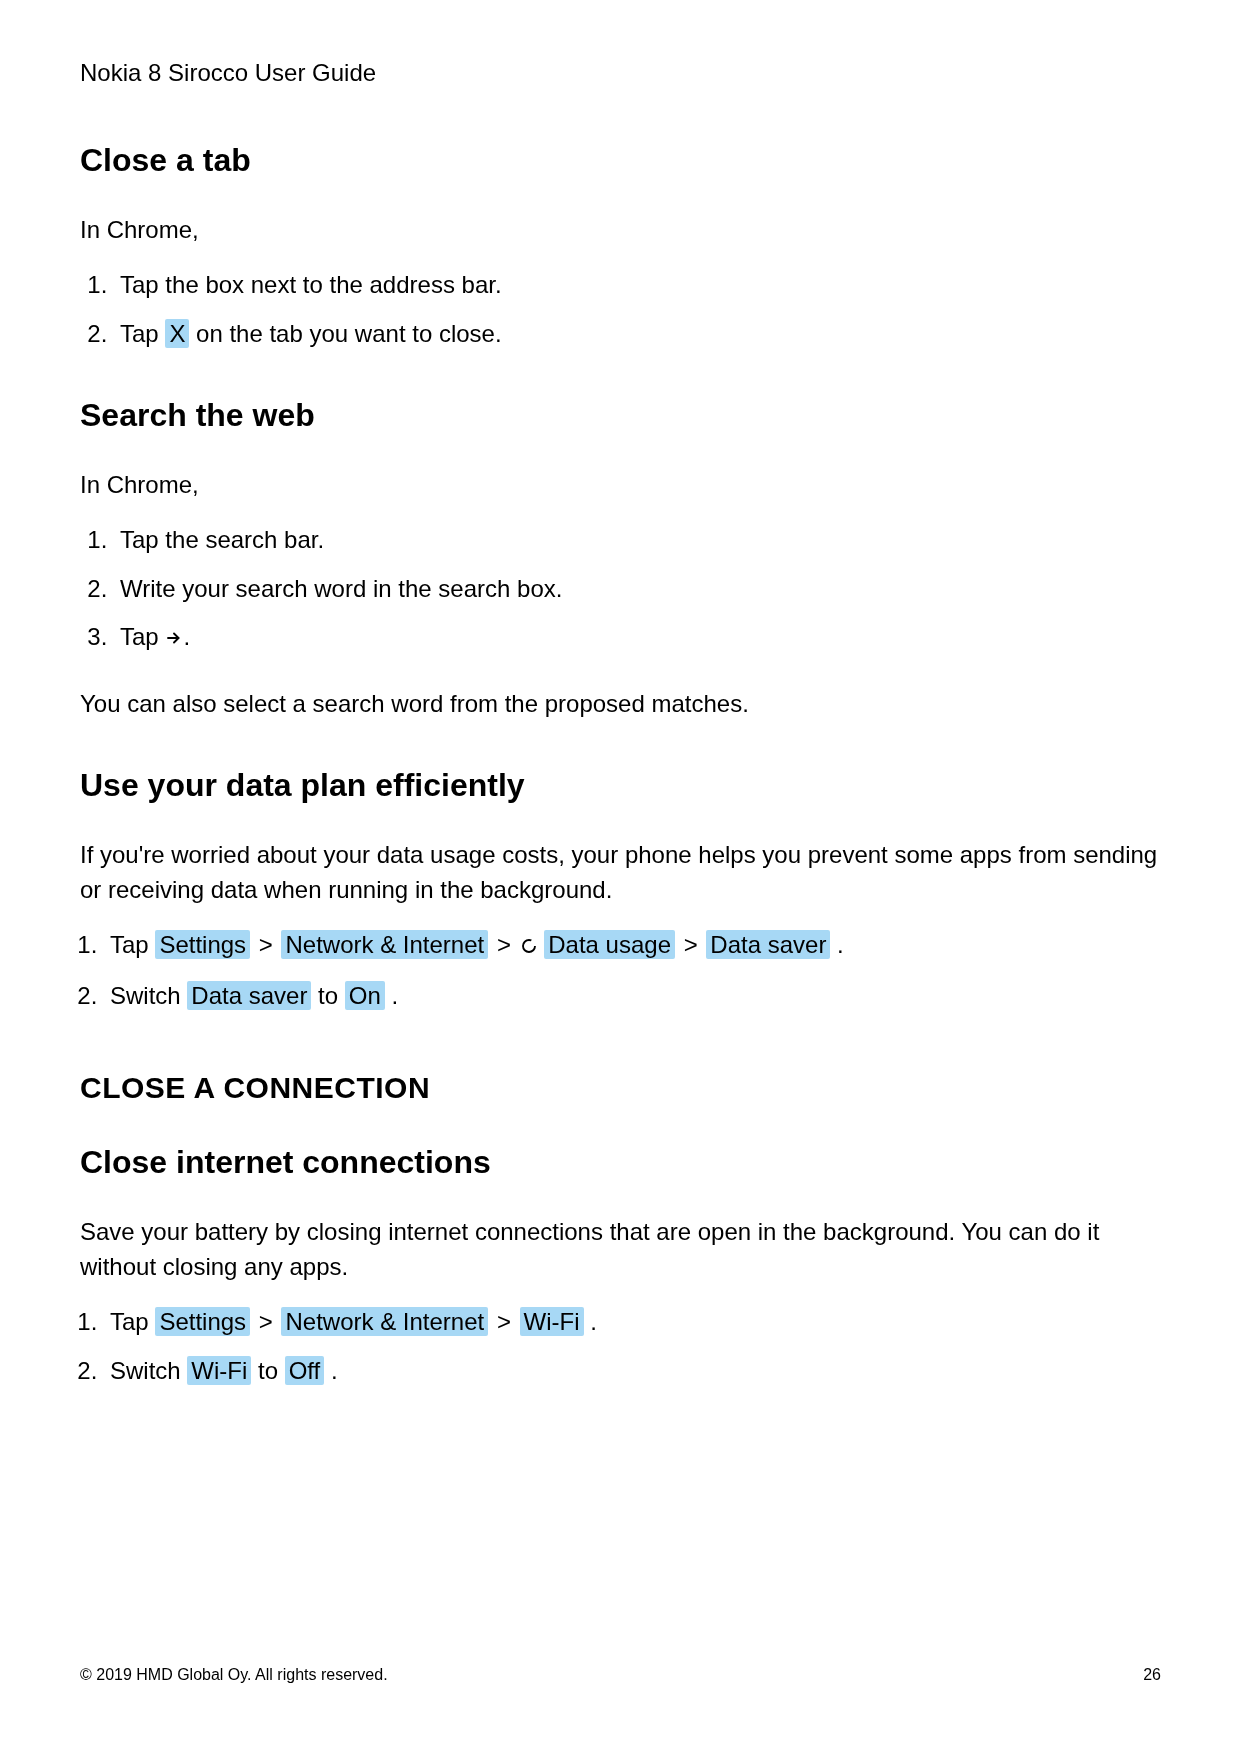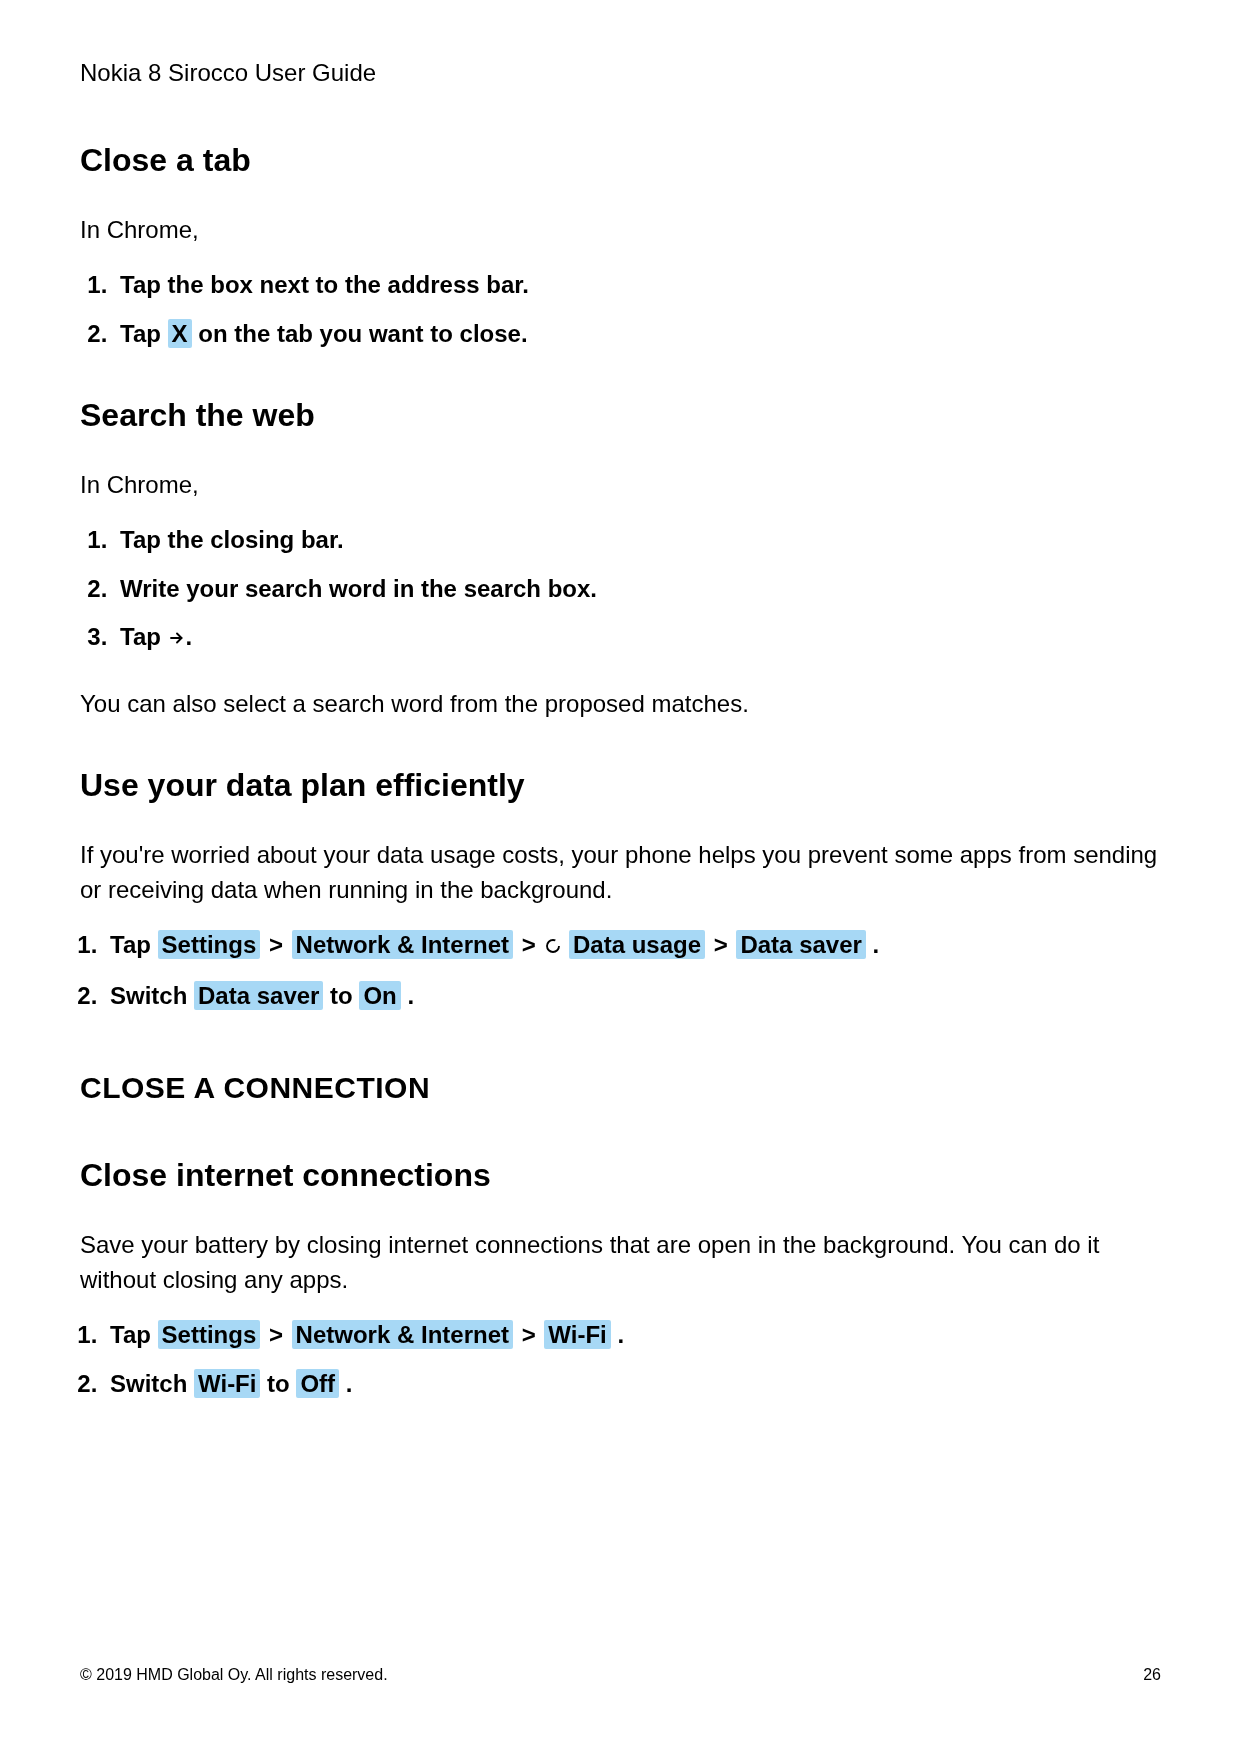--- a/index.html
+++ b/index.html
@@ -34,41 +34,40 @@
   }
   .section-heading.first {
     margin-top: 0;
   }
   .para {
     margin: 4px 0 20px 0;
   }
   ol.steps {
     margin: 20px 0 30px 0;
     padding-left: 34px;
-    font-weight: bold;
   }
   ol.steps > li {
     padding-left: 6px;
     margin-bottom: 14px;
   }
   .hl {
     background: #a7d8f5;
     padding: 1px 4px;
     border-radius: 2px;
     white-space: nowrap;
   }
   .sep {
     color: #000;
     padding: 0 2px;
   }
   .h2 {
     font-weight: 700;
     font-size: 30px;
     margin-top: 52px;
-    margin-bottom: 43px;
+    margin-bottom: 30px;
     letter-spacing: 0.5px;
   }
   .arrow-icon {
     display: inline-block;
     vertical-align: -2px;
   }
   .circle-icon {
     display: inline-block;
     vertical-align: -2px;
   }
@@ -94,21 +93,21 @@
   <ol class="steps">
     <li><span>Tap the box next to the address bar.</span></li>
     <li>
       <span>Tap </span><span class="hl">X</span><span> on the tab you want to close.</span>
     </li>
   </ol>
 
   <div class="section-heading">Search the web</div>
   <p class="para">In Chrome,</p>
   <ol class="steps">
-    <li><span>Tap the closing bar.</span></li>
+    <li><span>Tap the search bar.</span></li>
     <li><span>Write your search word in the search box.</span></li>
     <li>
       <span>Tap </span><span class="arrow-icon"><svg width="18" height="18" viewBox="0 0 24 24" fill="none" stroke="#000" stroke-width="2.5" stroke-linecap="round" stroke-linejoin="round">
             <line x1="4" y1="12" x2="18" y2="12"></line>
             <polyline points="12 6 18 12 12 18"></polyline>
           </svg></span><span>.</span>
     </li>
   </ol>
   <p class="para">You can also select a search word from the proposed matches.</p>
 

